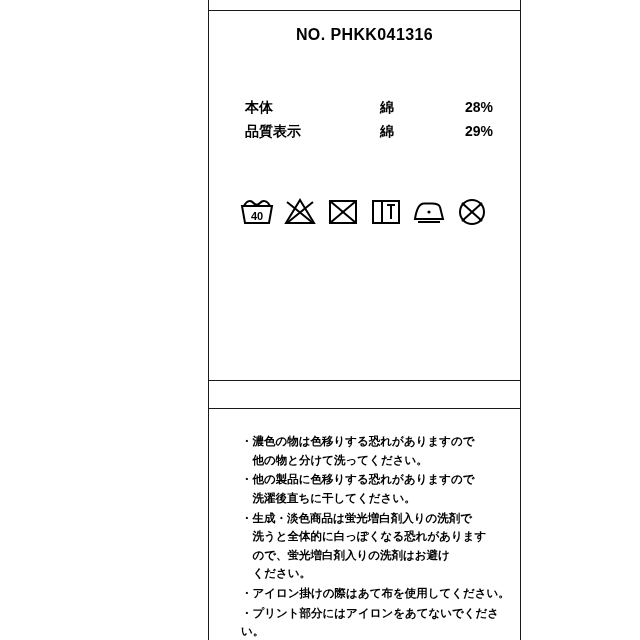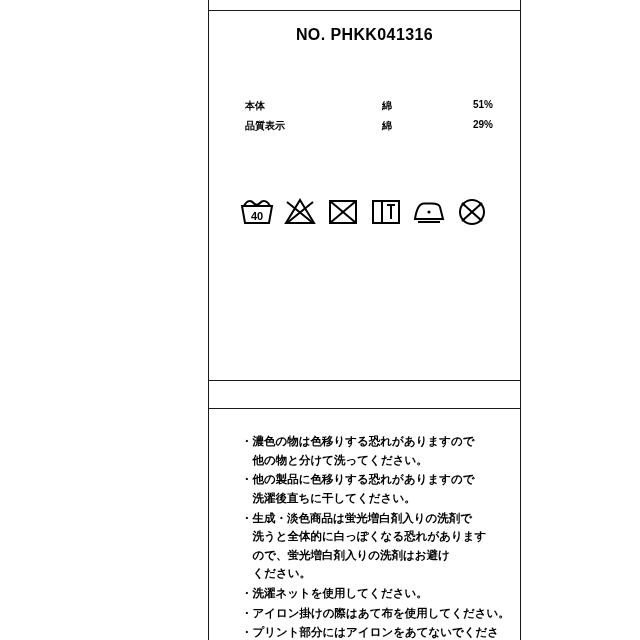--- a/index.html
+++ b/index.html
@@ -74,21 +74,21 @@
     font-weight: bold;
   }
 
   
   .comp {
     position: absolute;
     top: 96px;
     left: 36px;
     width: 248px;
     border-collapse: collapse;
-    font-size: 10px;
+    font-size: 14px;
     font-weight: bold;
   }
   .comp td {
     padding: 3px 0;
     vertical-align: top;
     white-space: nowrap;
   }
   .comp td.c1 { width: 96px; text-align: left; }
   .comp td.c2 { width: 92px; text-align: center; }
   .comp td.c3 { width: 60px; text-align: right; }
@@ -139,21 +139,21 @@
     <div class="hline mid"></div>
     <div class="hline mid2"></div>
 
     <div class="code">NO. PHKK041316</div>
 
     <table class="comp">
       <tbody>
           <tr>
         <td class="c1">本体</td>
         <td class="c2">綿</td>
-        <td class="c3">51%</td>
+        <td class="c3">28%</td>
       </tr>
       <tr>
         <td class="c1">品質表示</td>
         <td class="c2">綿</td>
         <td class="c3">29%</td>
       </tr>
     </tbody>
       </table>
 
     <div class="symbols">
@@ -211,19 +211,18 @@
 
     <div class="notes">
       <p class="note"><span class="txt">・濃色の物は色移りする恐れがありますので
 　他の物と分けて洗ってください。</span></p>
       <p class="note"><span class="txt">・他の製品に色移りする恐れがありますので
 　洗濯後直ちに干してください。</span></p>
       <p class="note"><span class="txt">・生成・淡色商品は蛍光増白剤入りの洗剤で
 　洗うと全体的に白っぽくなる恐れがあります
 　ので、蛍光増白剤入りの洗剤はお避け
 　ください。</span></p>
-      <p class="note"><span class="txt">・洗濯ネットを使用してください。</span></p>
       <p class="note"><span class="txt">・アイロン掛けの際はあて布を使用してください。</span></p>
       <p class="note"><span class="txt">・プリント部分にはアイロンをあてないでください。</span></p>
     </div>
 
   </div>
 </div>
 
 </body></html>

